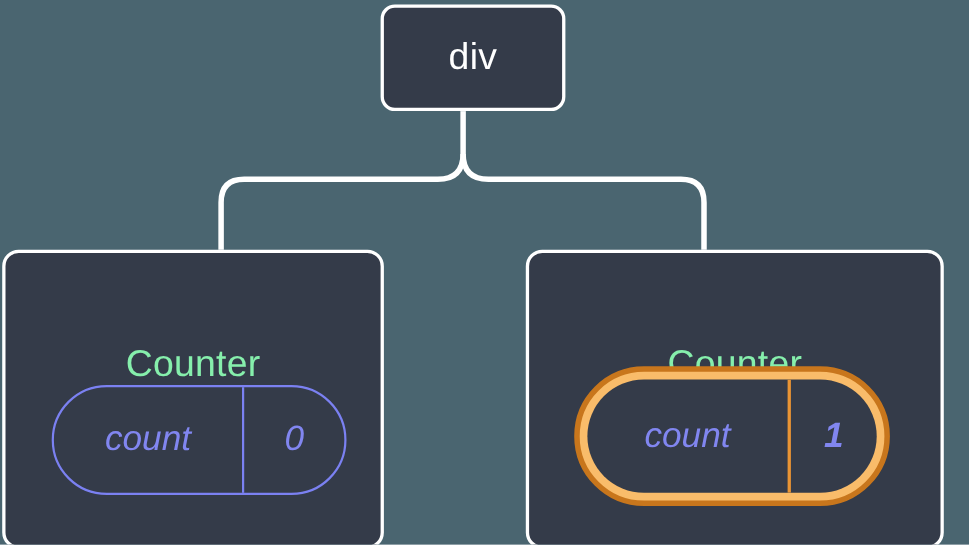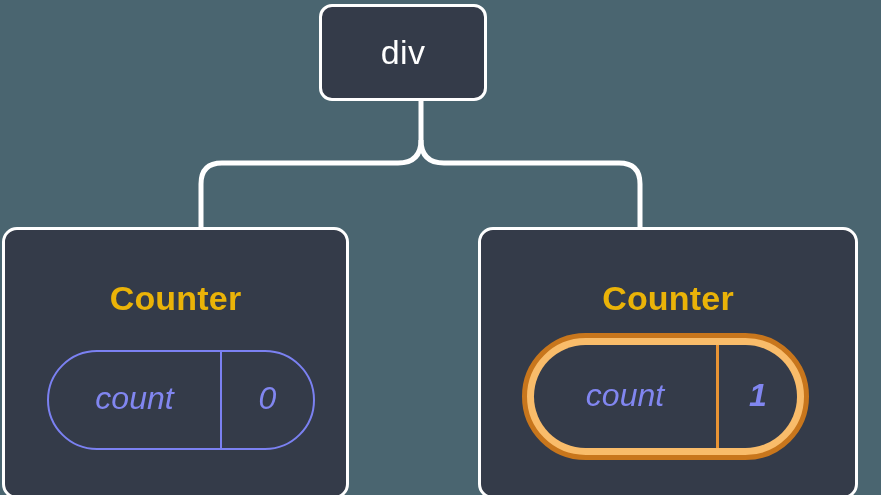--- a/index.html
+++ b/index.html
@@ -27,21 +27,21 @@
     pointer-events: none;
   }
   .node-box {
     position: absolute;
     box-sizing: border-box;
     background: #343b49;
     border: 3px solid #ffffff;
     border-radius: 15px;
   }
   #div-node {
-    left: 319px;
+    left: 346px;
     top: 4px;
     width: 168px;
     height: 97px;
     border-radius: 13px;
   }
   #div-node-label {
     position: absolute;
     left: 0;
     top: 0;
     width: 100%;
@@ -64,25 +64,26 @@
     left: 478px;
     top: 227px;
     width: 380px;
     height: 272px;
   }
   .node-title {
     position: absolute;
     left: 0;
     width: 100%;
     text-align: center;
-    color: #eab308;
+    color: #86efac;
     font-size: 34px;
-    font-weight: 700;
+    font-weight: 400;
     letter-spacing: 0.2px;
     white-space: nowrap;
+    margin-top: 33px;
   }
   #counter-left-node .node-title { top: 49px; }
   #counter-right-node .node-title { top: 49px; }
 
   
   .state-pill {
     position: absolute;
     box-sizing: border-box;
     display: flex;
     align-items: stretch;

